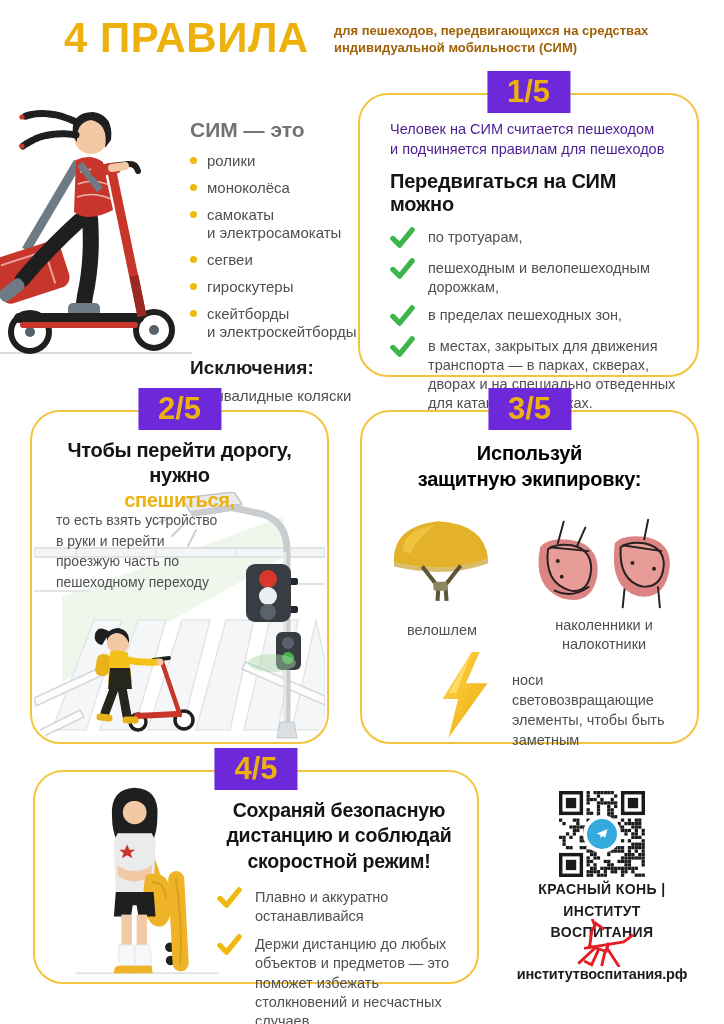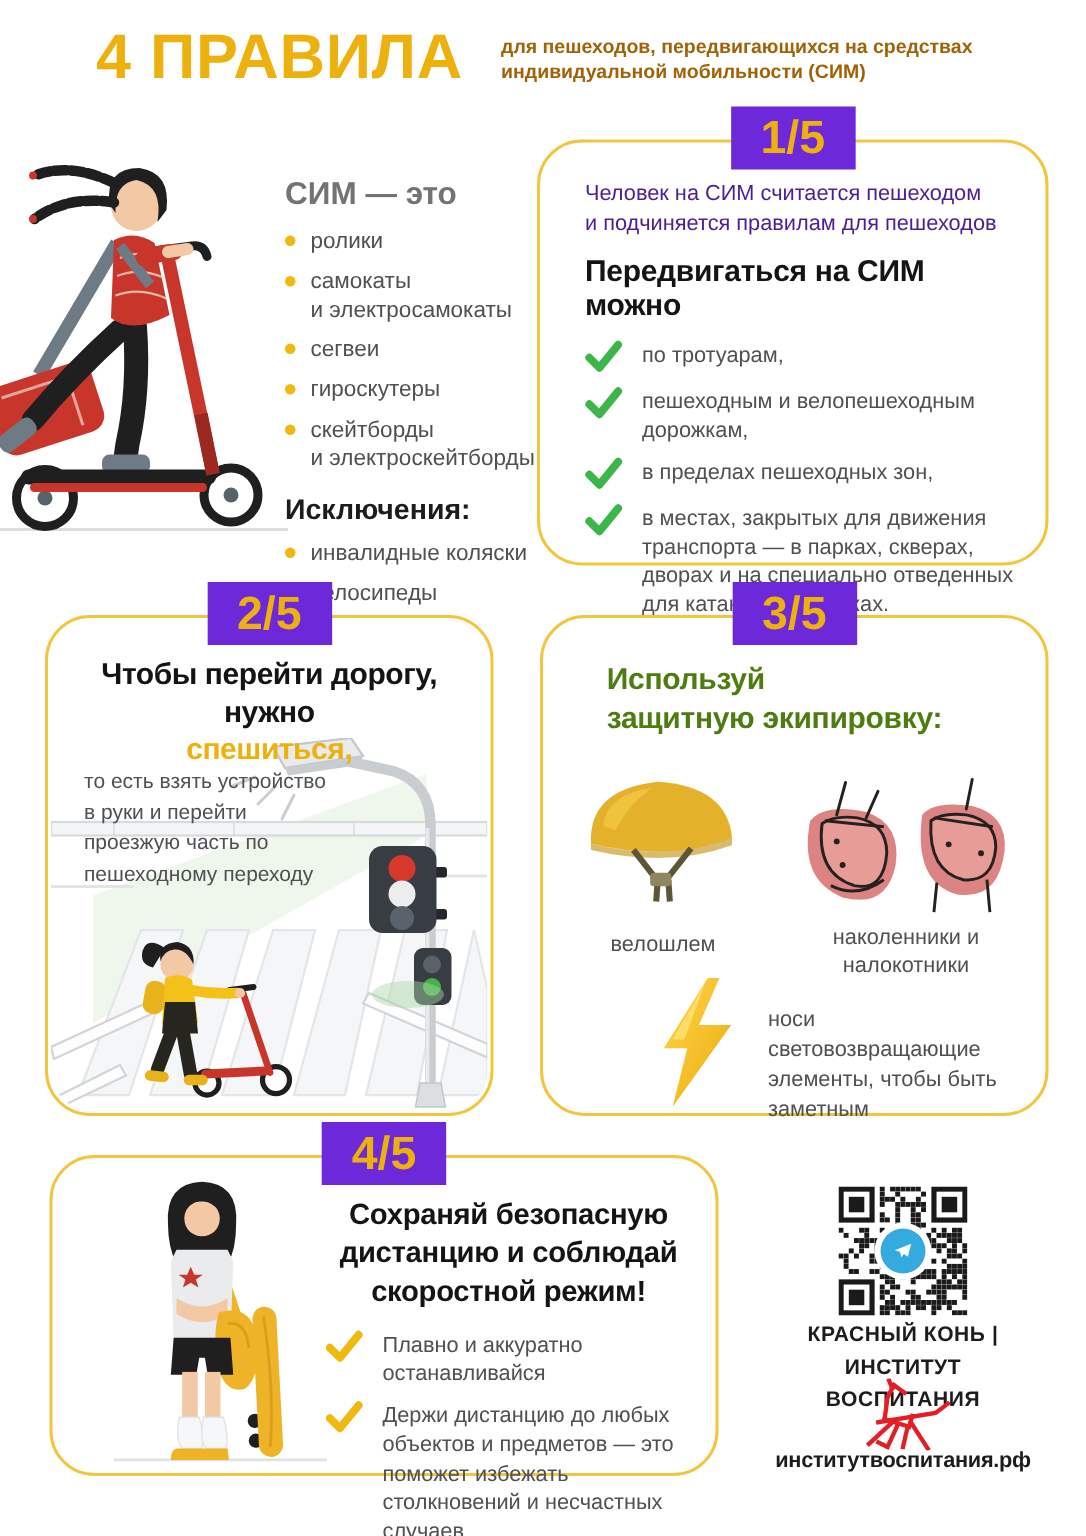--- a/index.html
+++ b/index.html
@@ -28,21 +28,21 @@
   .c1-warning{margin:12px 0 0 38px;font-size:17px;font-weight:800;color:#e0301f;line-height:1.28;width:252px;}
   
   .card2{left:30px;top:410px;width:295px;height:330px;}
   .scene-clip{position:absolute;inset:2px;border-radius:26px;overflow:hidden;}
   .c2-title{position:relative;margin:26px 4px 0;text-align:center;font-size:20px;font-weight:800;color:#141414;line-height:1.25;letter-spacing:-.3px;}
   .c2-title .hl{display:block;color:#edb10e;}
   .c2-body{position:absolute;left:24px;top:98px;width:172px;font-size:14px;color:#4f5052;line-height:1.48;}
   .scene-svg{position:absolute;left:0;bottom:0;width:291px;height:248px;}
   
   .card3{left:360px;top:410px;width:335px;height:330px;}
-  .c3-title{margin:28px auto 17px;width:250px;text-align:left;font-size:20px;font-weight:800;color:#4d7c0f;line-height:1.3;letter-spacing:-.2px;}
+  .c3-title{margin:28px auto 17px;width:250px;text-align:center;font-size:20px;font-weight:800;color:#000000;line-height:1.3;letter-spacing:-.2px;}
   .helmet-svg{position:absolute;left:24px;top:96px;width:110px;height:96px;}
   .pads-svg{position:absolute;left:162px;top:92px;width:156px;height:108px;}
   .lbl-helmet{position:absolute;left:8px;top:210px;width:144px;text-align:center;font-size:14.5px;color:#4f5052;}
   .lbl-pads{position:absolute;left:166px;top:204px;width:152px;text-align:center;font-size:14.5px;color:#4f5052;line-height:1.3;}
   .bolt-svg{position:absolute;left:74px;top:240px;width:58px;height:86px;}
   .c3-note{position:absolute;left:150px;top:258px;width:172px;font-size:14.5px;color:#4f5052;line-height:1.38;}
   
   .card4{left:33px;top:770px;width:442px;height:210px;}
   .skater-svg{position:absolute;left:36px;top:12px;width:152px;height:194px;}
   .c4-right{position:absolute;left:182px;top:26px;width:244px;}
@@ -98,20 +98,21 @@
     <path d="M84 62 Q55 48 31 57" stroke="#1f1f1f" stroke-width="7" fill="none" stroke-linecap="round" stroke-dasharray="8 3"></path>
     <path d="M84 75 Q53 70 31 86" stroke="#1f1f1f" stroke-width="7" fill="none" stroke-linecap="round" stroke-dasharray="8 3"></path>
     <circle cx="30" cy="57" r="2.6" fill="#c8352b"></circle>
     <circle cx="30" cy="86" r="2.6" fill="#c8352b"></circle>
   </svg>
 
   <div class="sim-block">
     <div class="sim-heading">СИМ — это</div>
     <ul class="sim-list">
       <li><span class="dot"></span><span>ролики</span></li>
+      <li><span class="dot"></span><span>моноколёса</span></li>
       <li><span class="dot"></span><span>самокаты и&nbsp;электросамокаты</span></li>
       <li><span class="dot"></span><span>сегвеи</span></li>
       <li><span class="dot"></span><span>гироскутеры</span></li>
       <li><span class="dot"></span><span>скейтборды и&nbsp;электроскейтборды</span></li>
     </ul>
     <div class="sim-exc-heading">Исключения:</div>
     <ul class="sim-list">
       <li><span class="dot"></span><span>инвалидные коляски</span></li>
       <li><span class="dot"></span><span>велосипеды</span></li>
     </ul>

